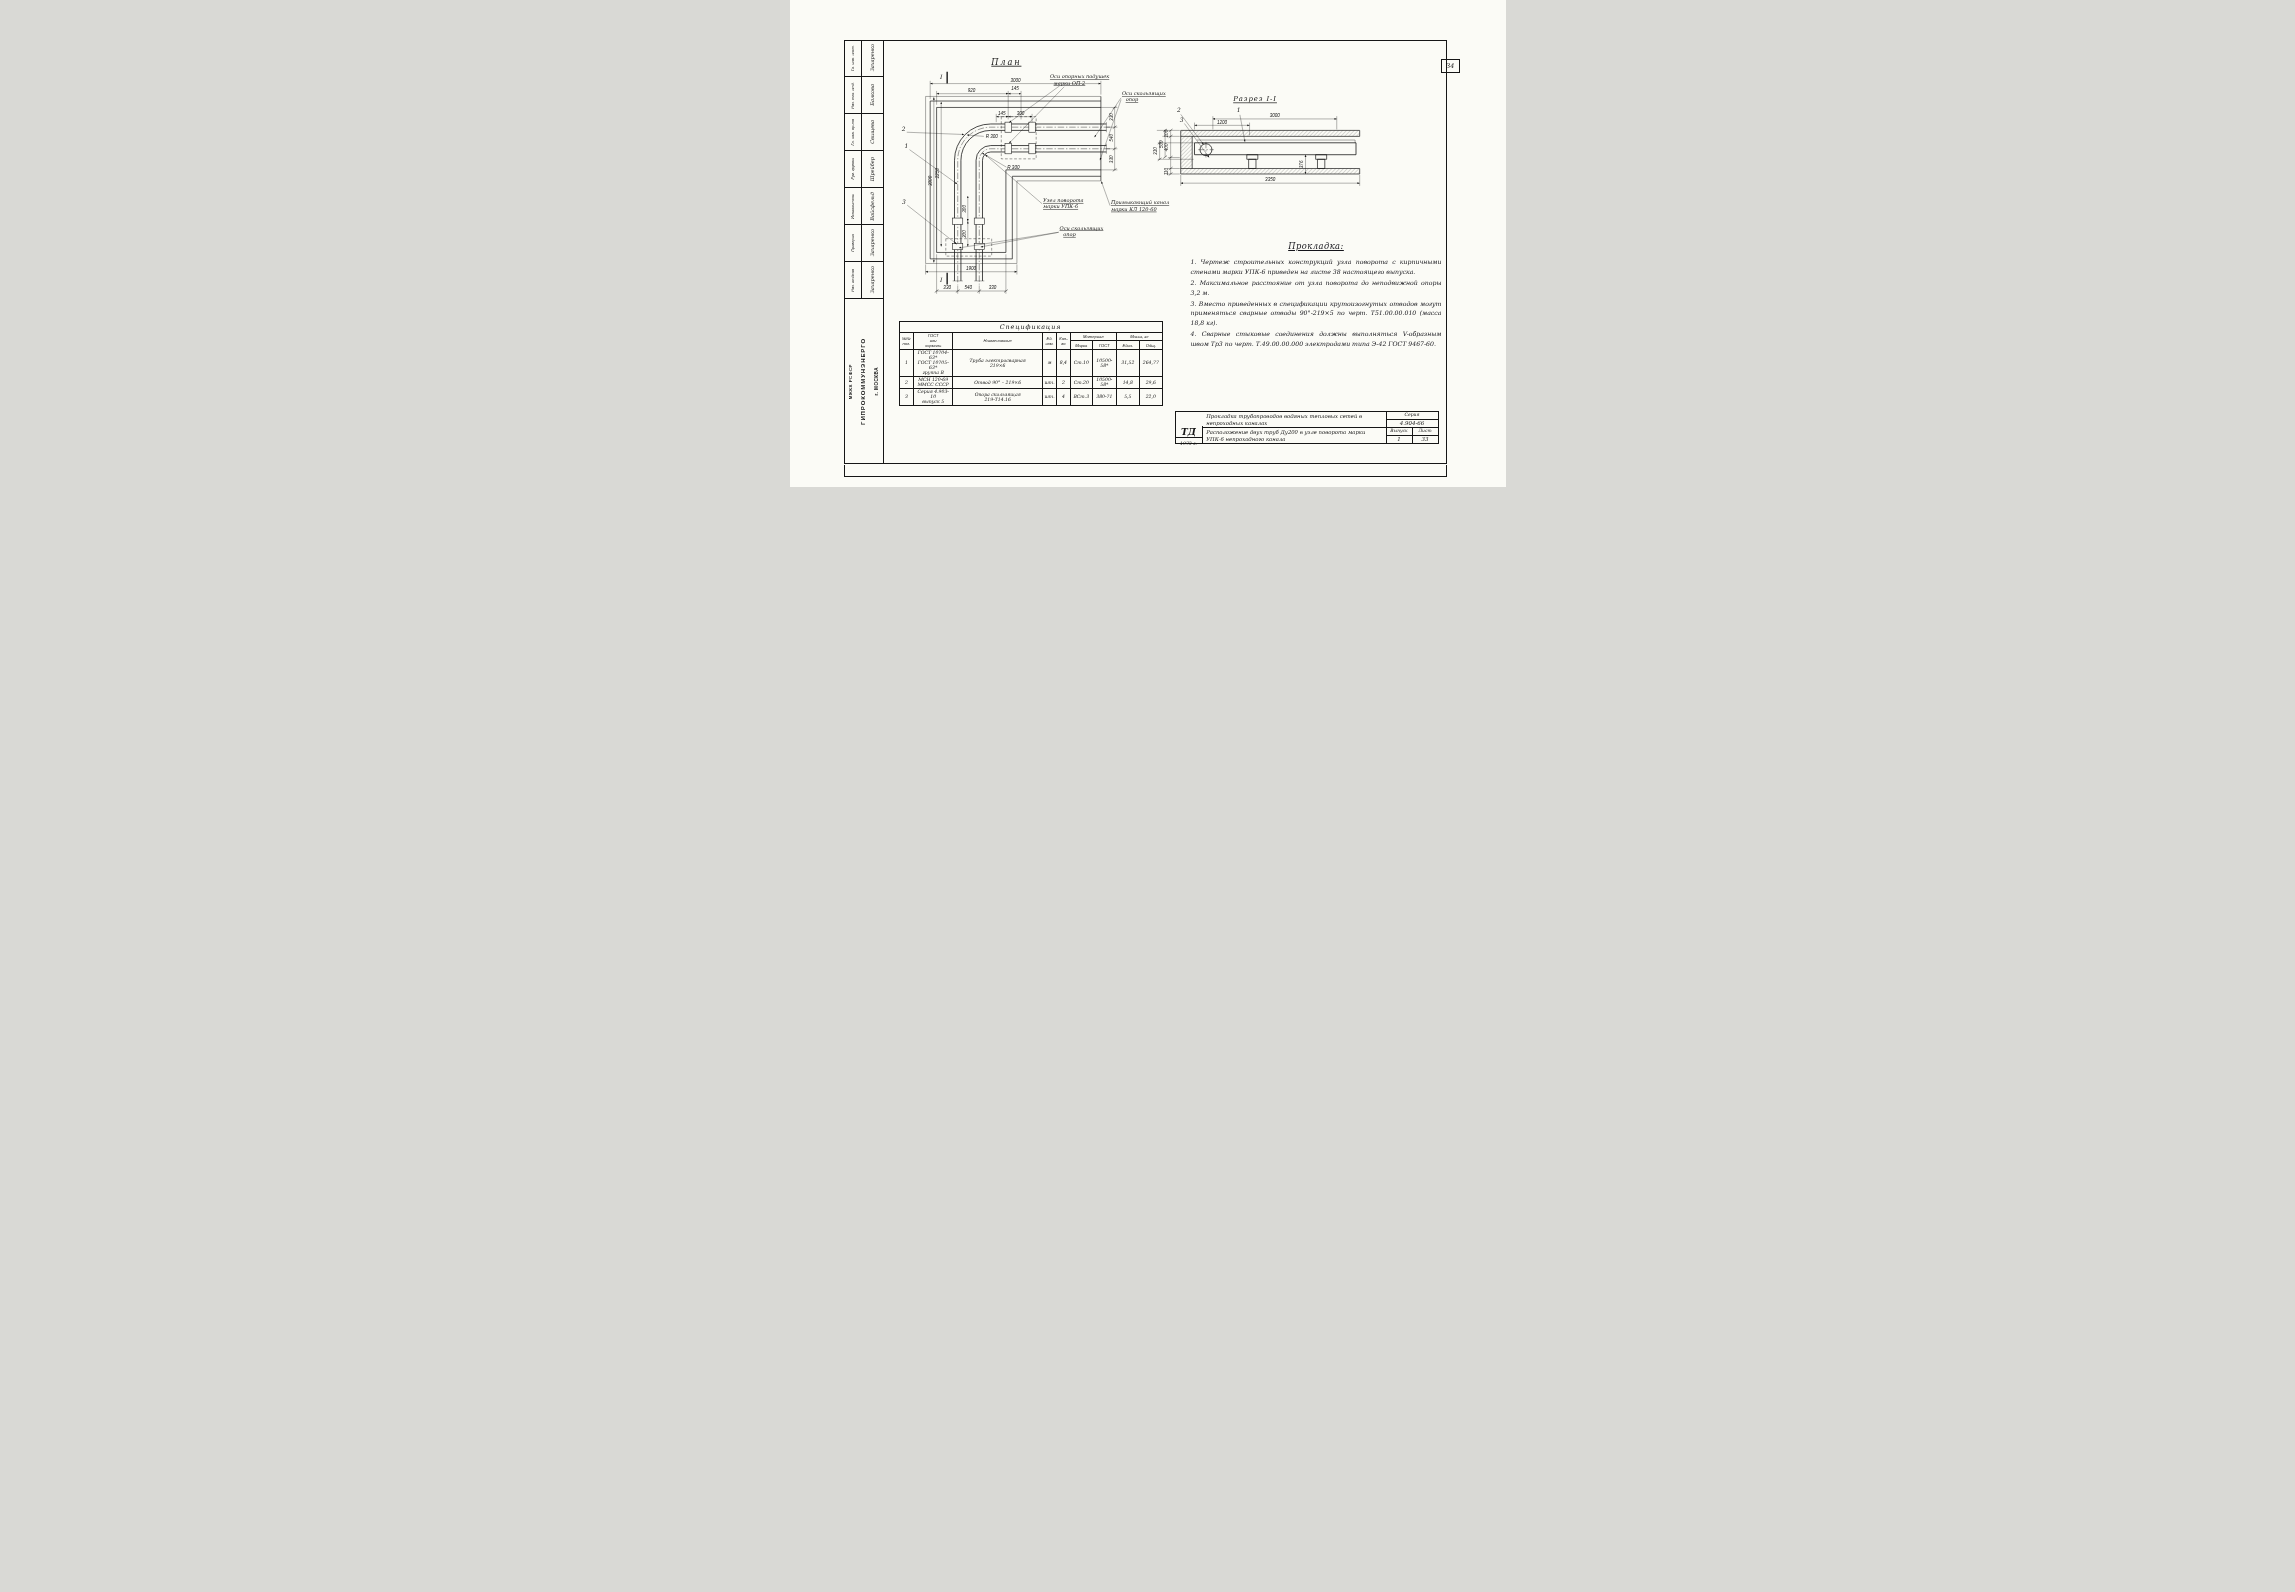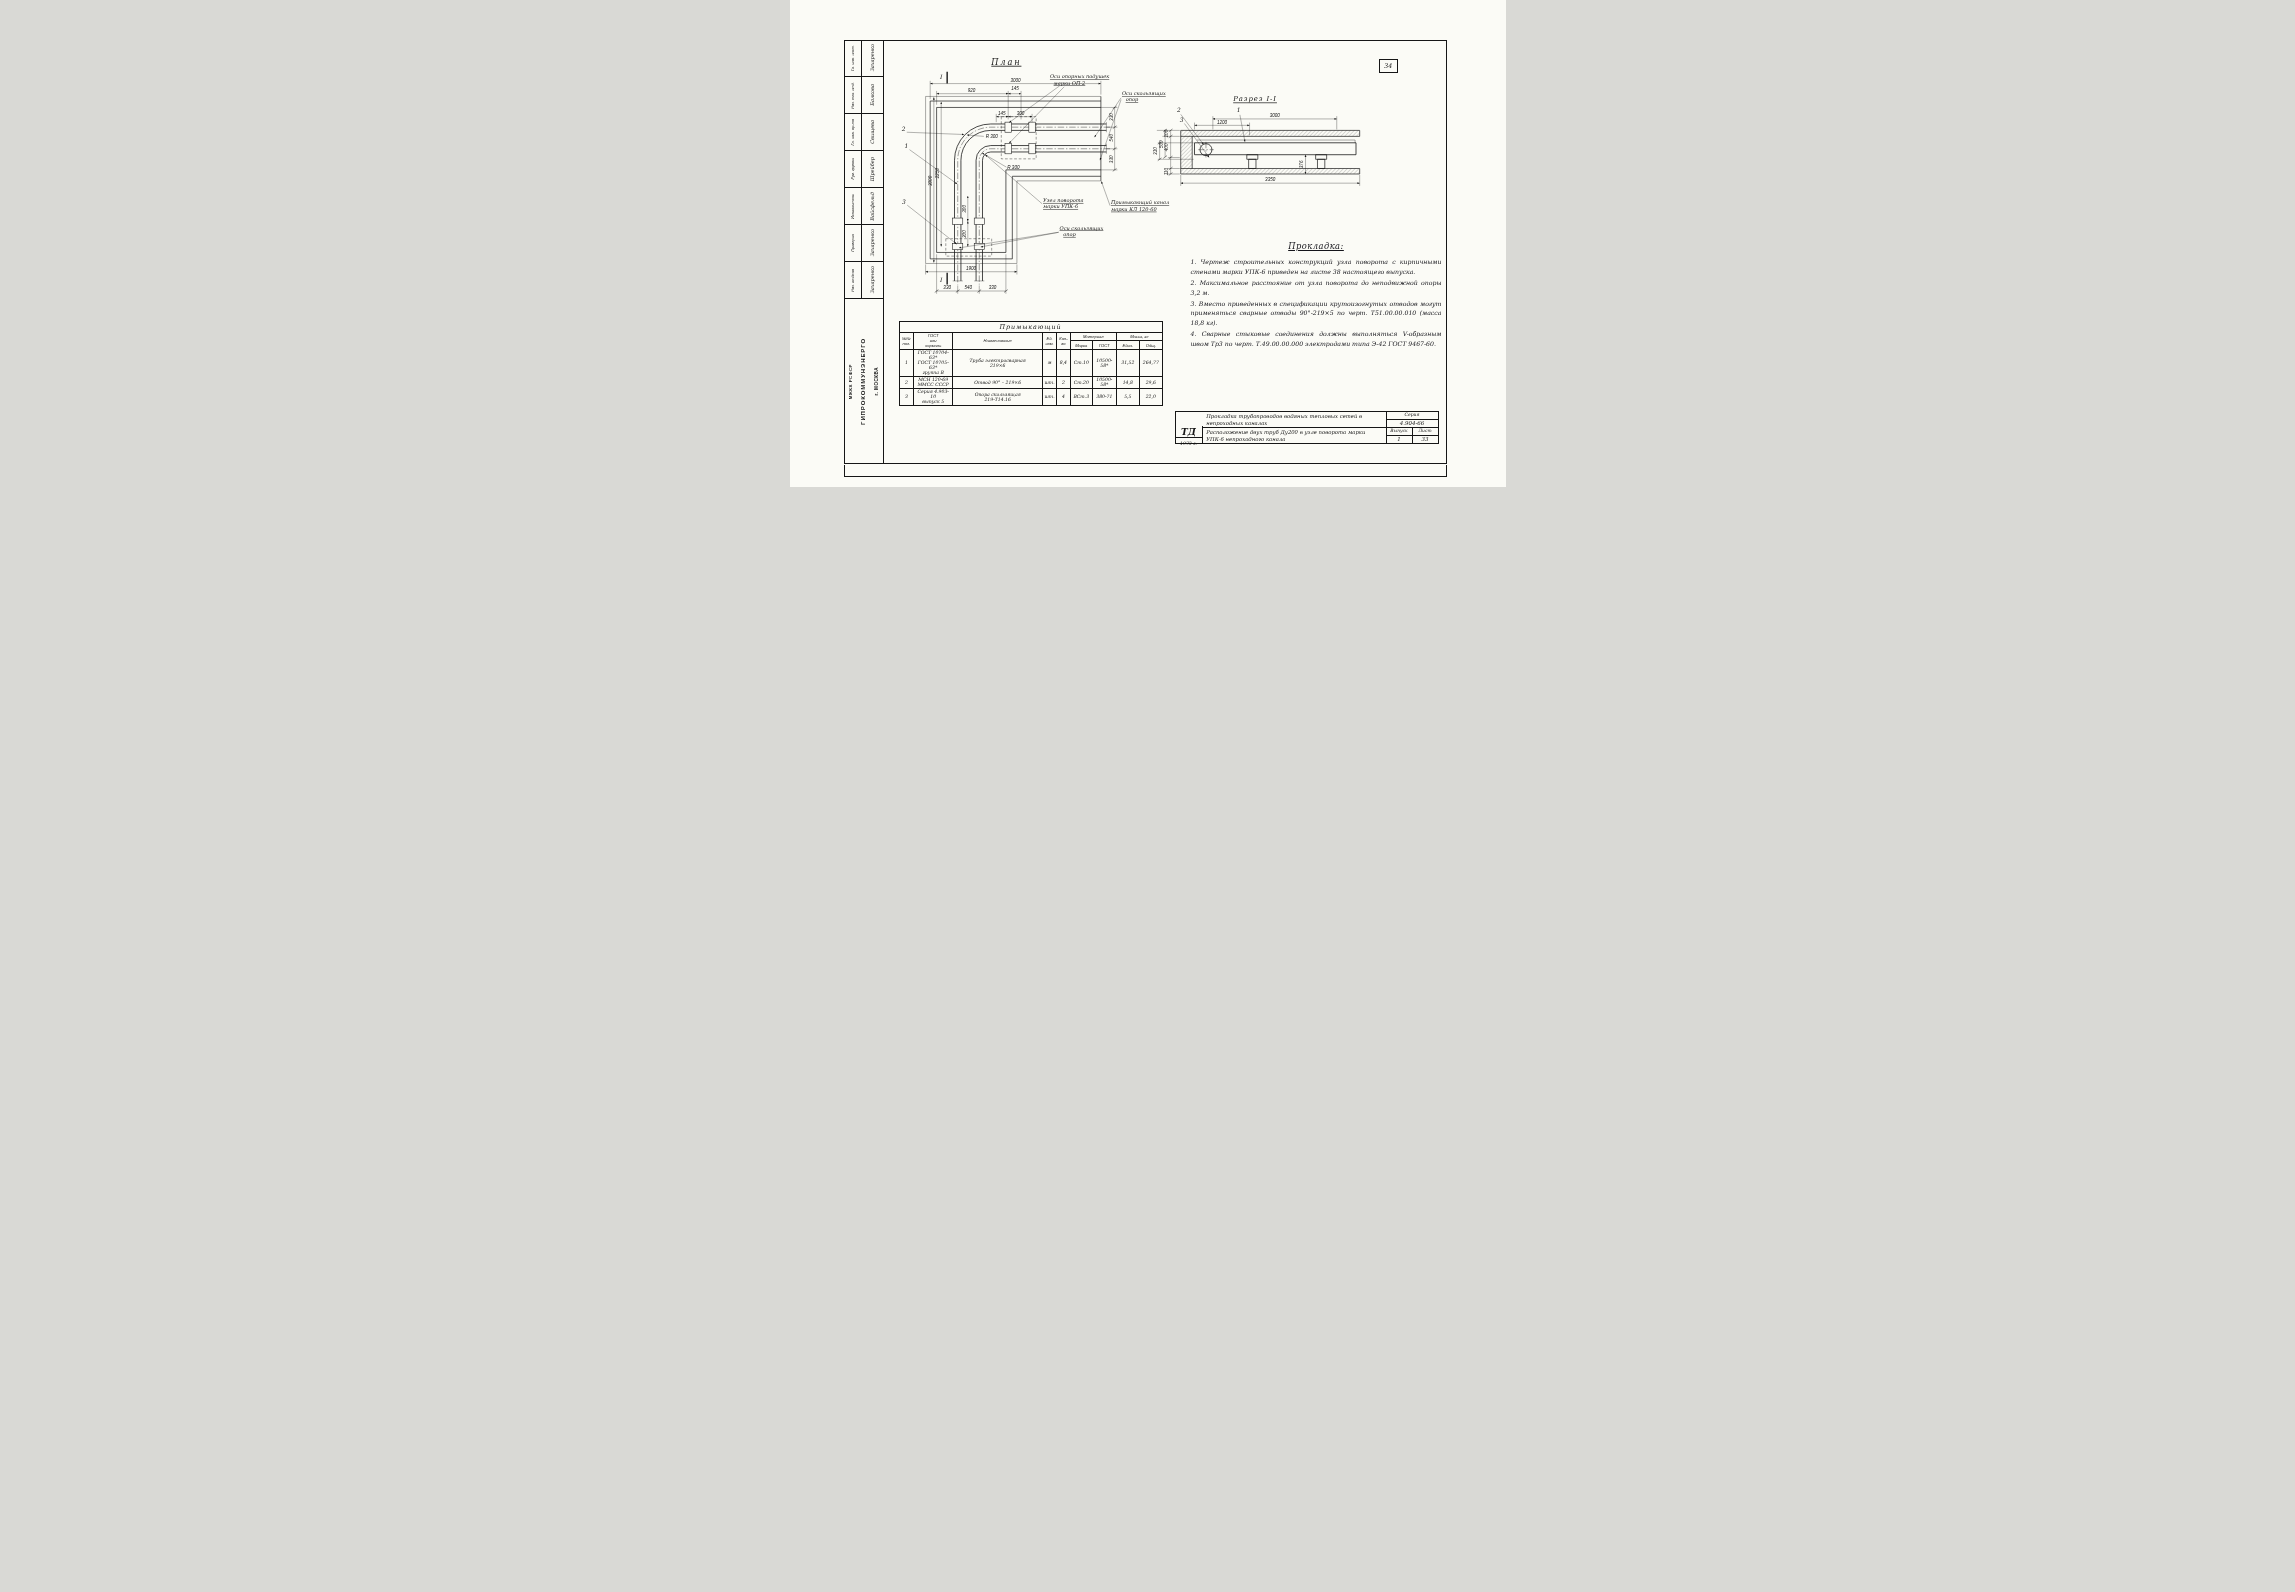--- a/index.html
+++ b/index.html
@@ -62,21 +62,21 @@
   .tb-col3{flex:0 0 51px;display:flex;flex-direction:column;}
   .tb-series{flex:1;border-bottom:0.6px solid #161616;display:flex;flex-direction:column;}
   .tb-series-label{flex:0 0 6.9px;text-align:center;font-size:4.6px;border-bottom:0.5px solid #161616;}
   .tb-series-val{flex:1;display:flex;align-items:center;justify-content:center;font-size:5.5px;}
   .tb-il{flex:1;display:flex;}
   .tb-issue,.tb-list{flex:1;display:flex;flex-direction:column;}
   .tb-issue{border-right:0.5px solid #161616;}
   .tb-il .h{flex:0 0 6.9px;text-align:center;font-size:4.4px;border-bottom:0.5px solid #161616;}
   .tb-il .v{flex:1;display:flex;align-items:center;justify-content:center;font-size:5.5px;}
 
-  .pagenum{position:absolute;left:589px;top:59px;width:17.4px;height:12px;border:0.6px solid #161616;display:flex;align-items:center;justify-content:center;font:italic 6.4px "DejaVu Serif",serif;}
+  .pagenum{position:absolute;left:651px;top:59px;width:17.4px;height:12px;border:0.6px solid #161616;display:flex;align-items:center;justify-content:center;font:italic 6.4px "DejaVu Serif",serif;}
 </style>
 </head>
 <body>
 
 <div class="sheet">
   <div class="frame"></div>
   <div class="bottomband"></div>
   <div class="pagenum">34</div>
 
   <div class="stamp">
@@ -303,21 +303,21 @@
 
   <div class="notes">
     <div class="notes-title">Прокладка:</div>
     <div class="note">1. Чертеж строительных конструкций узла поворота с кирпичными стенами марки УПК-6 приведен на листе 38 настоящего выпуска.</div>
     <div class="note">2. Максимальное расстояние от узла поворота до неподвижной опоры 3,2 м.</div>
     <div class="note">3. Вместо приведенных в спецификации крутоизогнутых отводов могут применяться сварные отводы 90°-219×5 по черт. Т51.00.00.010 (масса 18,8 кг).</div>
     <div class="note">4. Сварные стыковые соединения должны выполняться V-образным швом Тр3 по черт. Т.49.00.00.000 электродами типа Э-42 ГОСТ 9467-60.</div>
   </div>
 
   <div class="spec">
-    <div class="spec-title">Примыкающий</div>
+    <div class="spec-title">Спецификация</div>
     <table class="spec-t">
       <colgroup>
         <col style="width:14.7px">
           <col style="width:39px">
           <col style="width:90px">
           <col style="width:13.8px">
         <col style="width:13.8px">
           <col style="width:22px">
           <col style="width:24px">
           <col style="width:23px">

